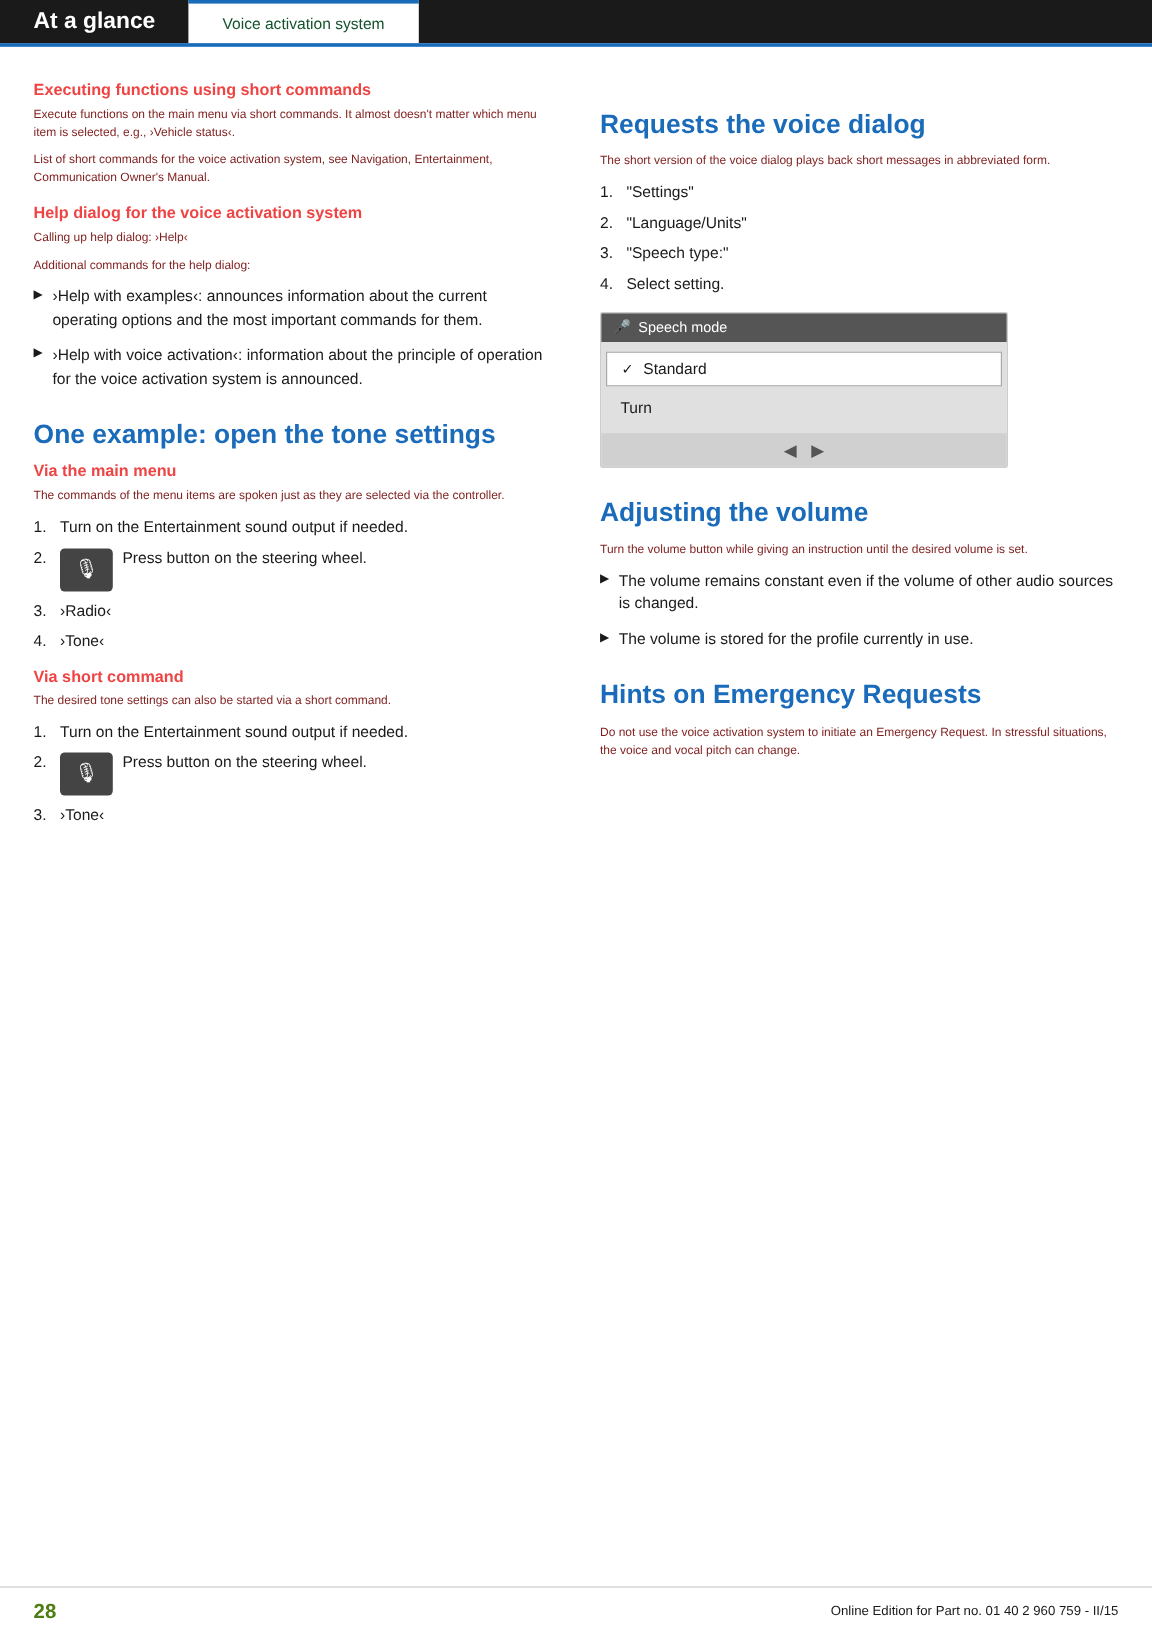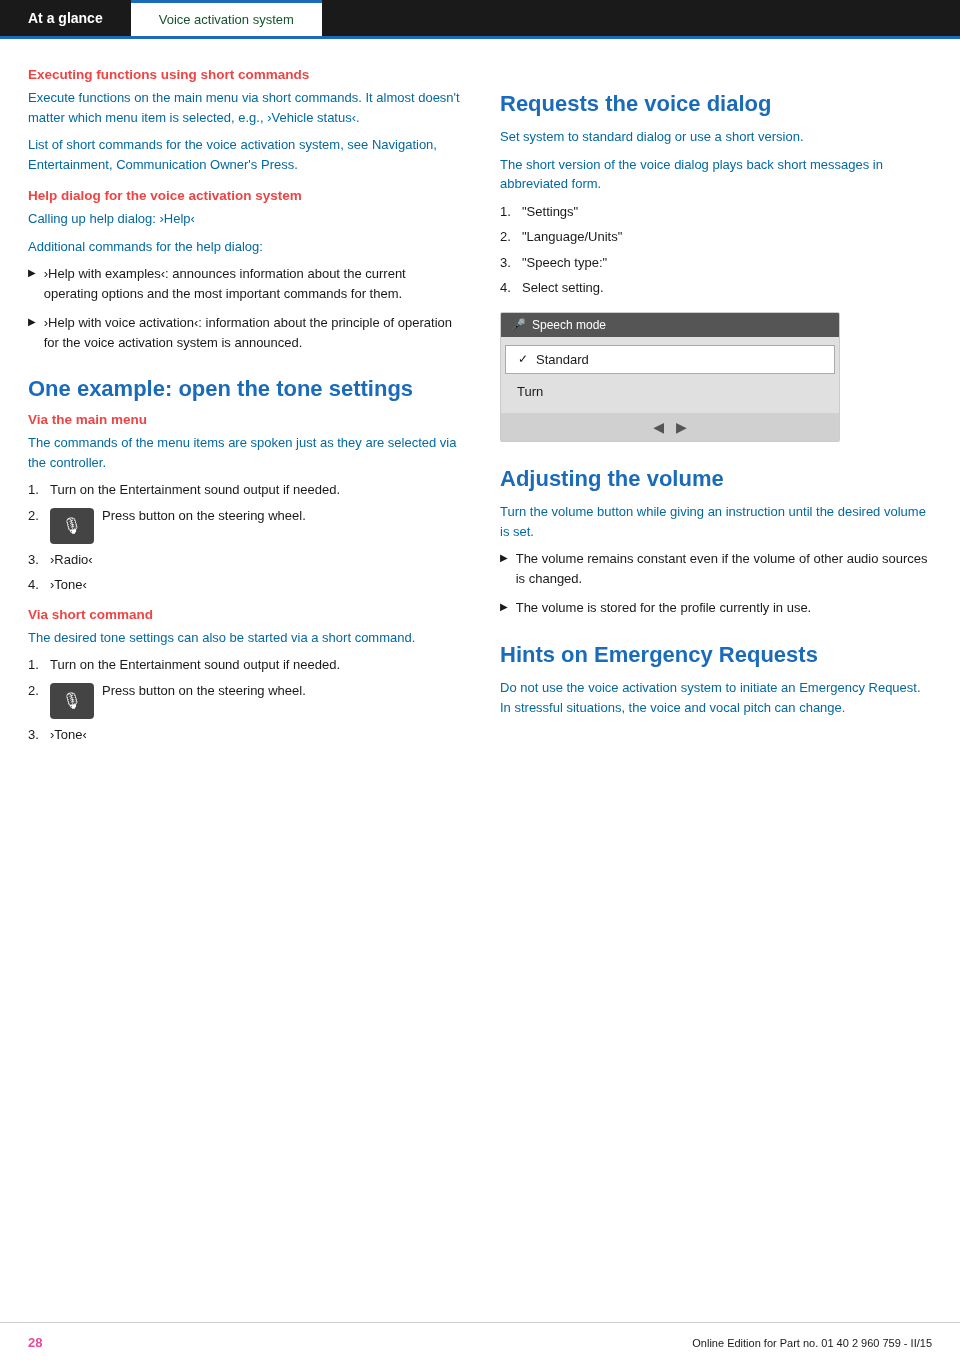--- a/index.html
+++ b/index.html
@@ -20,21 +20,21 @@
       background: #1a1a1a;
       align-items: center;
     }
     .header-tab-left {
       background: #1a1a1a;
       color: #fff;
       padding: 16px 28px;
       height: 100%;
       display: flex;
       align-items: center;
-      font-size: 14px;
+      font-size: 19px;
       font-weight: bold;
     }
     .header-tab-right {
       background: #fff;
       color: #14532d;
       padding: 0 28px;
       height: 100%;
       display: flex;
       align-items: center;
       font-size: 13px;
@@ -79,24 +79,24 @@
       color: #1a6bba;
       font-size: 22px;
       font-weight: bold;
       margin-top: 24px;
       margin-bottom: 10px;
       line-height: 1.2;
     }
 
     
     p {
-      font-size: 13px;
+      font-size: 10px;
       line-height: 1.5;
       margin-bottom: 8px;
-      color: #0369a1;
+      color: #7f1d1d;
     }
 
     
     .bullet-list {
       margin: 6px 0 10px 0;
       padding: 0;
       list-style: none;
     }
     .bullet-list li {
       display: flex;
@@ -210,22 +210,22 @@
       left: 0;
       right: 0;
       height: 40px;
       display: flex;
       align-items: center;
       justify-content: space-between;
       padding: 0 28px;
       border-top: 1px solid #ccc;
     }
     .footer-page {
-      font-size: 13px;
-      color: #ec4899;
+      font-size: 17px;
+      color: #4d7c0f;
       font-weight: bold;
     }
     .footer-notice {
       font-size: 11px;
       color: #1a1a1a;
       text-align: right;
     }
   </style>
 </head>
 <body>
@@ -240,21 +240,21 @@
 </div>
 <div class="header-divider"></div>
 
 <div class="main-content">
 
   <div class="left-col">
 
     <div>
       <div class="section-heading-blue">Executing functions using short commands</div>
       <p>Execute functions on the main menu via short commands. It almost doesn't matter which menu item is selected, e.g., ›Vehicle status‹.</p>
-      <p>List of short commands for the voice activation system, see Navigation, Entertainment, Communication Owner's Press.</p>
+      <p>List of short commands for the voice activation system, see Navigation, Entertainment, Communication Owner's Manual.</p>
     </div>
 
     <div style="margin-top:14px;">
       <div class="section-heading-blue">Help dialog for the voice activation system</div>
       <p>Calling up help dialog: ›Help‹</p>
       <p>Additional commands for the help dialog:</p>
       <ul class="bullet-list">
         <li>
           <span class="tri">▶</span>
           <span>›Help with examples‹: announces information about the current operating options and the most important commands for them.</span>
@@ -315,21 +315,20 @@
         </li>
       </ol>
     </div>
 
   </div>
 
   <div class="right-col">
 
     <div>
       <div class="large-heading">Requests the voice dialog</div>
-      <p>Set system to standard dialog or use a short version.</p>
       <p>The short version of the voice dialog plays back short messages in abbreviated form.</p>
       <ol class="numbered-list">
         <li>
           <span class="num">1.</span>
           <span>"Settings"</span>
         </li>
         <li>
           <span class="num">2.</span>
           <span>"Language/Units"</span>
         </li>

